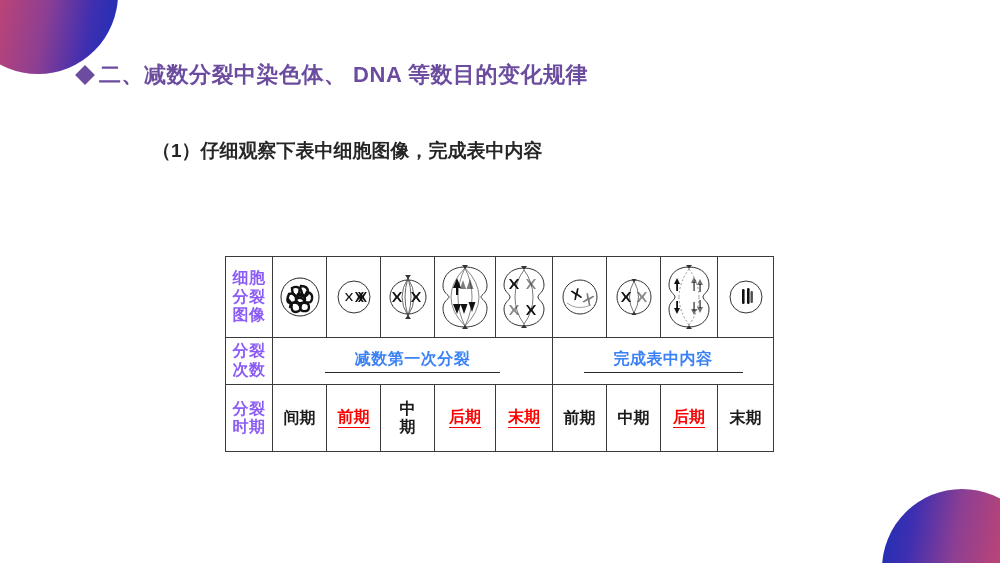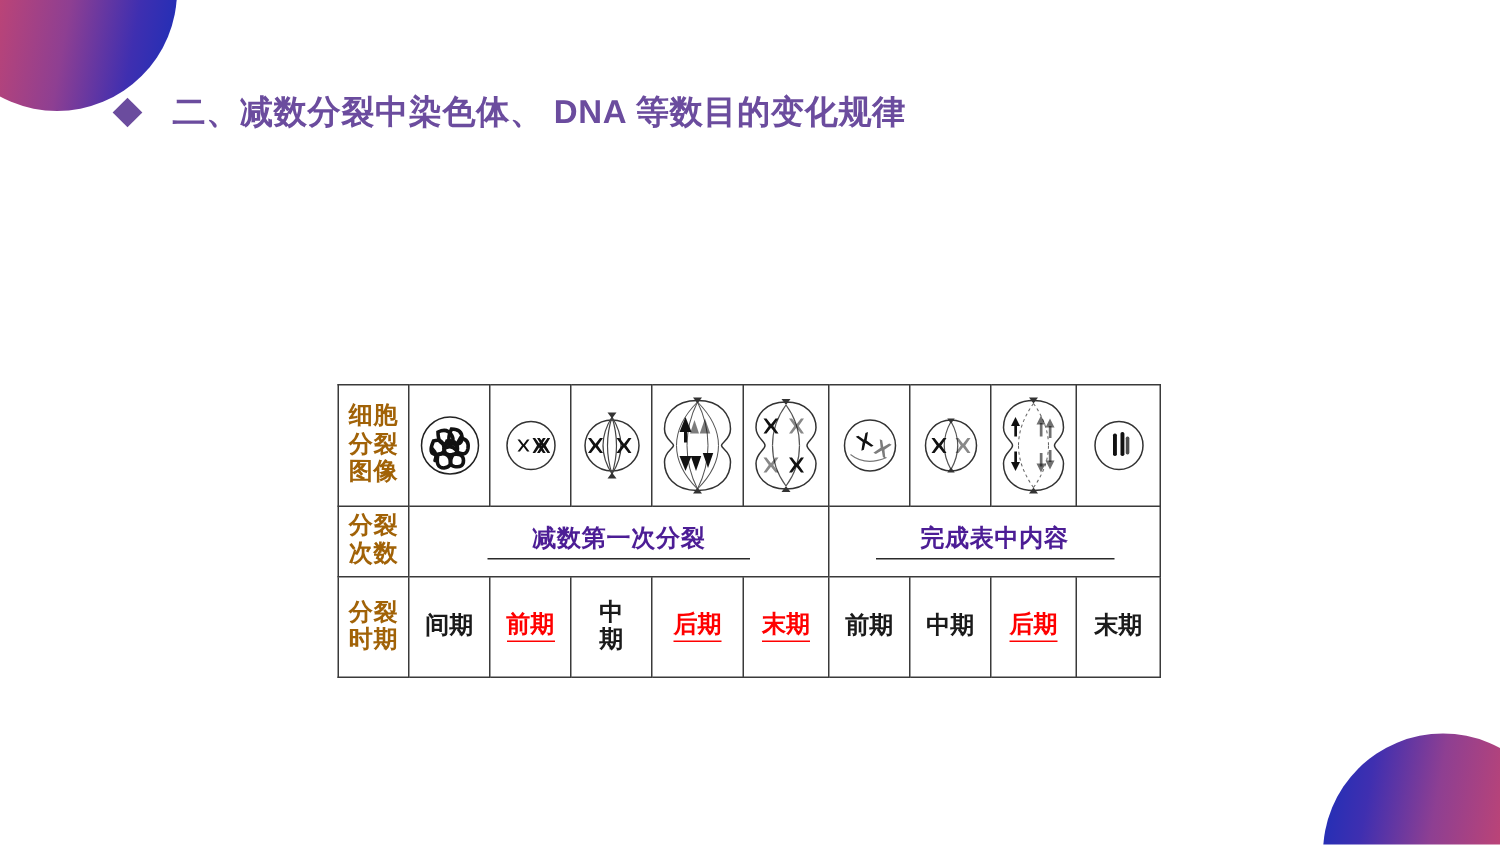--- a/index.html
+++ b/index.html
@@ -18,21 +18,21 @@
   }
   .corner-br{
     position:absolute;right:-42px;bottom:-74px;width:160px;height:148px;
     border-radius:80px 80px 0 0;
     background:linear-gradient(280deg,#e0506b 0%,#c8456f 22%,#8e3f92 55%,#3f2fb0 80%,#1a2fb8 100%);
   }
 
   
   .heading{
     position:absolute;left:78px;top:60px;
-    display:flex;align-items:center;gap:20px;
+    display:flex;align-items:center;gap:4px;
   }
   .diamond{
     width:14px;height:14px;background:#6b4c9e;
     transform:rotate(45deg);display:inline-block;flex:0 0 auto;
     margin-right:3px;
   }
   .heading-text{
     font-size:22px;font-weight:bold;color:#6b4c9e;
     letter-spacing:.5px;white-space:nowrap;
   }
@@ -52,54 +52,55 @@
   table.main{
     border-collapse:collapse;
     table-layout:fixed;
   }
   table.main td{
     border:1px solid #3a3a3a;
     text-align:center;vertical-align:middle;
     padding:0;
   }
   td.rowhdr{
-    width:46px;font-size:16px;font-weight:bold;color:#a16207;
+    width:46px;font-size:16px;font-weight:bold;color:#8b5cf6;
     line-height:1.18;letter-spacing:.5px;
   }
   td.imgcell{height:80px;}
   td.cntcell{height:46px;}
   td.phcell{height:66px;font-size:16px;font-weight:bold;line-height:1.15;}
 
   .black{color:#1a1a1a;}
   .red-u{color:#ff0000;border-bottom:1.5px solid #ff0000;display:inline-block;padding-bottom:1px;}
   .twoline{line-height:1.12;}
 
   .cnt-inner{
     display:flex;align-items:center;justify-content:center;width:100%;
   }
   .cnt-label{
-    color:#4c1d95;font-size:16px;font-weight:bold;letter-spacing:.5px;
+    color:#3b82f6;font-size:16px;font-weight:bold;letter-spacing:.5px;
     border-bottom:1.5px solid #2a2a2a;padding:0 30px 2px 30px;white-space:nowrap;
   }
 
   svg.cellimg{display:block;margin:0 auto;}
 </style>
 </head>
 <body>
 
 <div class="slide">
 
   <div class="corner-tl"></div>
   <div class="corner-br"></div>
 
   <div class="heading">
     <span class="diamond"></span>
     <span class="heading-text">二、减数分裂中染色体、 DNA 等数目的变化规律</span>
   </div>
 
+  <div class="q-line">（1）仔细观察下表中细胞图像，完成表中内容</div>
 
   <div class="tbl-wrap">
     <table class="main">
 
       <tbody>
           <tr>
         <td class="rowhdr imgcell">
           <div>细胞</div>
           <div>分裂</div>
           <div>图像</div>

